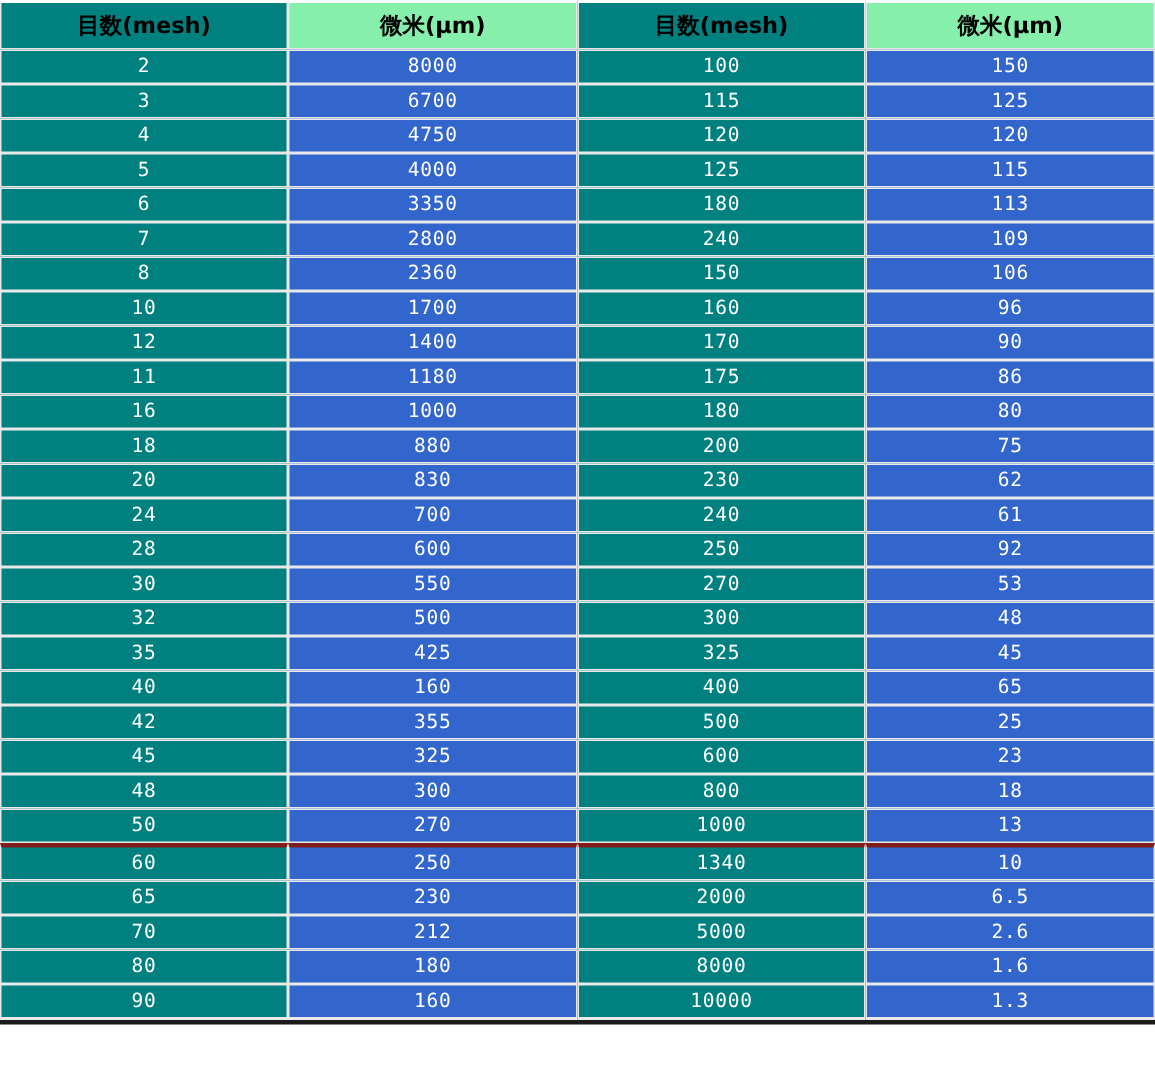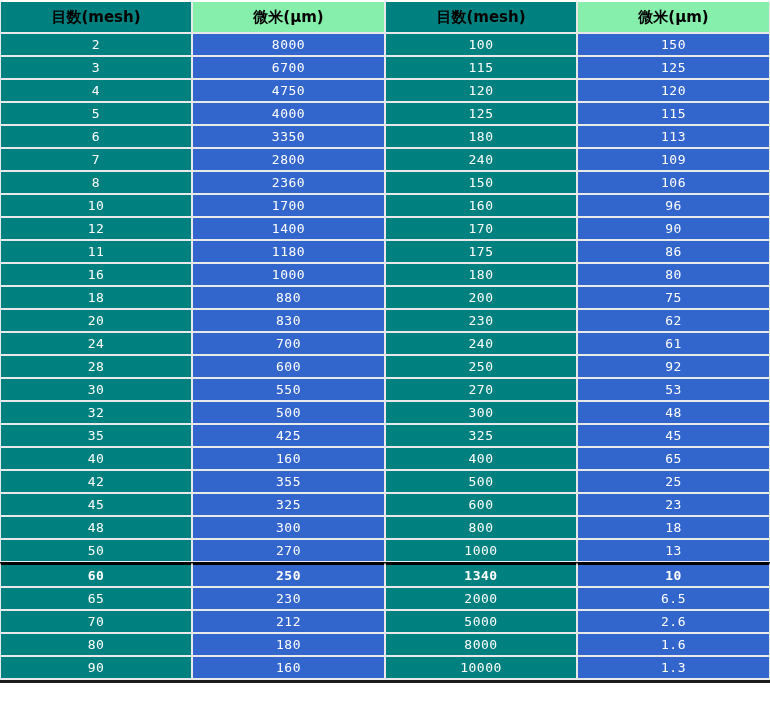--- a/index.html
+++ b/index.html
@@ -60,22 +60,21 @@
     font-family: "DejaVu Sans Mono", "Liberation Mono", monospace;
     letter-spacing: 0.5px;
     white-space: nowrap;
     overflow: hidden;
   }
   td.cel-mesh   { background: #00807f; }
   td.cel-micron { background: #3366cc; }
 
   
   tbody tr.section-break > td {
-    border-top: 3px solid #000000;
-    font-weight: bold;
+    border-top: 3px solid #7f1d1d;
   }
 
   tbody tr:last-child > td {
     border-bottom: 2px solid #e9e9e9;
   }
 
   #table-bottom-rule {
     width: 770px;
     height: 3px;
     background: #1b1b1b;

